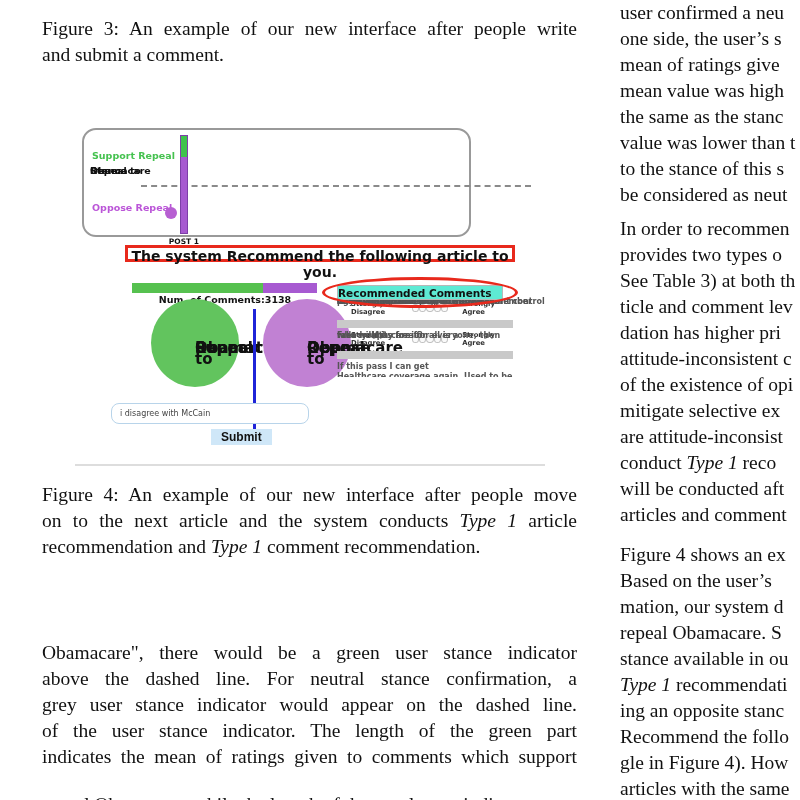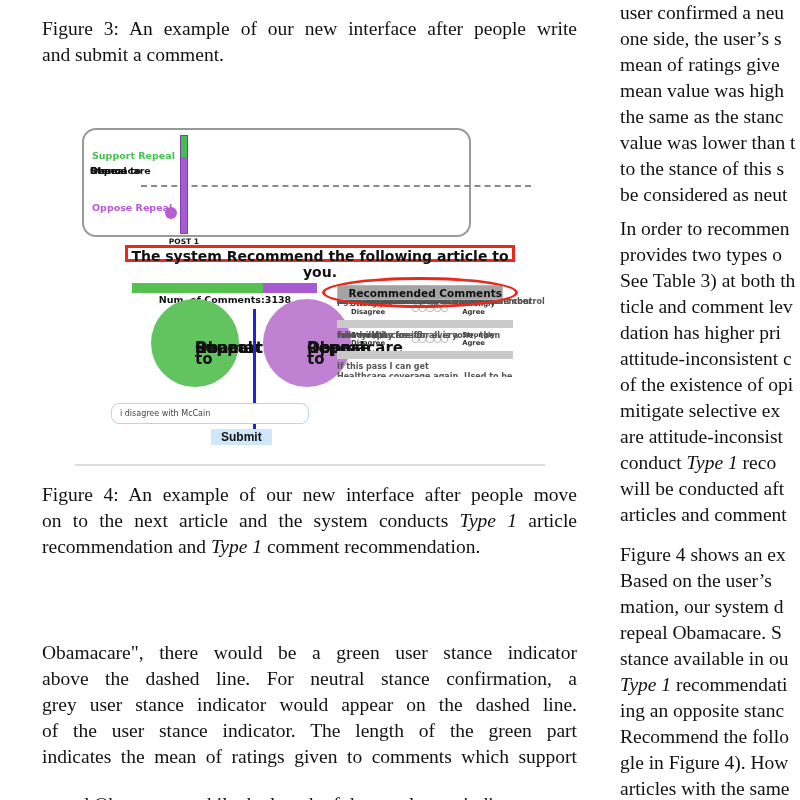--- a/index.html
+++ b/index.html
@@ -46,22 +46,22 @@
             border:3px solid var(--c-red,#e8291c); background:#fff;
             font-weight:bold; font-size:14px; color:#111; text-align:center; }
   .title-bar { left:57px; top:143px; width:370px; height:13px; line-height:11px;
                border:1.5px solid #a9c9e6; border-radius:6px; background:#fdfdfd;
                font-size:9.5px; color:#555; padding:0 4px; white-space:nowrap; overflow:hidden; }
   .hbar-green  { left:57px; top:158px; width:131px; height:10px; background:var(--c-bar_green2,#56c14f); }
   .hbar-purple { left:188px; top:158px; width:54px; height:10px; background:var(--c-bar_purple,#a75ad1); }
   .num-comments { left:57px; top:169px; width:186px; text-align:center;
                   font-weight:bold; font-size:9.5px; color:#111; }
   .rec-box { left:262px; top:160px; width:166px; height:15px; line-height:15px;
-             background:#a3a3a3; border:1px solid #b8b8b8; font-weight:bold;
-             font-size:10.5px; color:#111; text-align:right; z-index:4; }
+             background:#5eead4; border:1px solid #b8b8b8; font-weight:bold;
+             font-size:10.5px; color:#111; text-align:left; z-index:4; }
   .rec-ellipse { left:247px; top:152px; width:196px; height:31px;
                  border:3px solid var(--c-red,#e8291c); border-radius:50%; z-index:5; }
   .comments { left:262px; top:172px; width:180px; position:absolute; }
   .comments > * { position:static; }
   .cmt .line { font-size:8px; line-height:9.7px; color:#555; white-space:nowrap; position:static;font-weight:bold; }
   .rating { margin:3px 0 2px; display:flex; align-items:center;
             justify-content:space-between; width:176px; }
   .rlab { font-weight:bold; font-size:6.8px; color:#333; position:static;padding-left:14px; }
   .rdot { width:8px; height:8px; border:1px solid #c0c0c0; border-radius:50%;
           background:#fafafa; position:static; }

